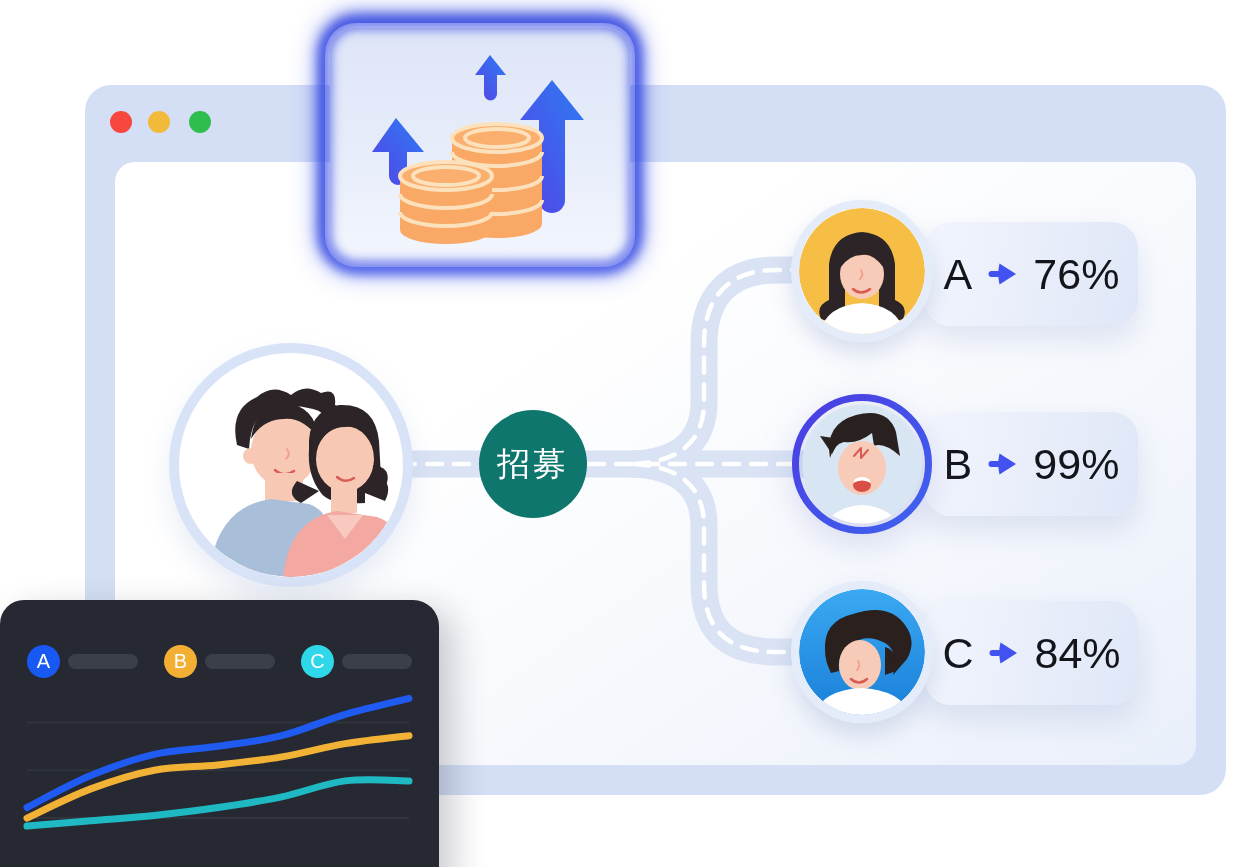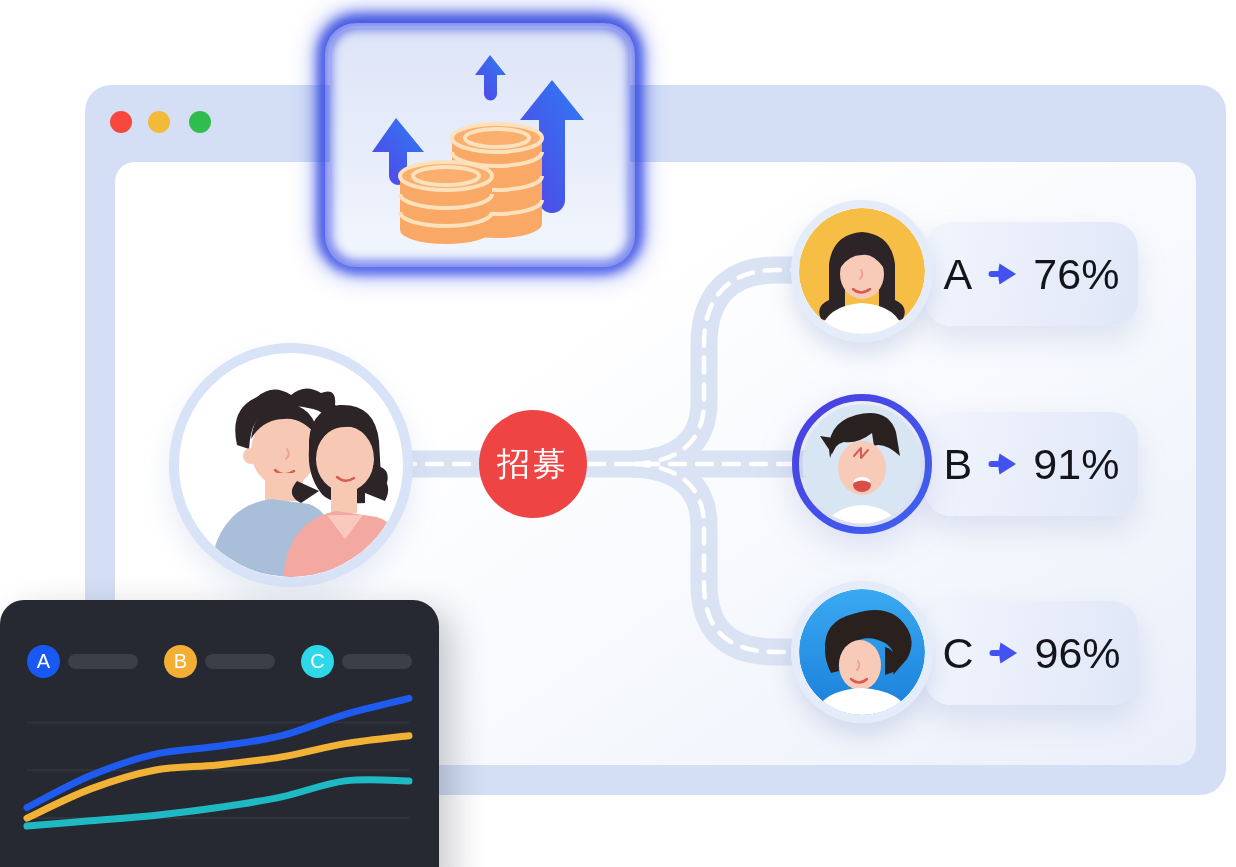--- a/index.html
+++ b/index.html
@@ -90,21 +90,21 @@
       <path d="M634,464 C676,462 704,444 704,402 L704,344 C704,298 728,270 776,270 L814,270"></path>
       <path d="M634,464 C676,466 704,484 704,526 L704,584 C704,630 728,652 776,652 L814,652"></path>
     </g>
     <g stroke="#FFFFFF" stroke-width="4.5" fill="none" stroke-linecap="round" stroke-dasharray="15 12">
       <path d="M400,464 L805,464"></path>
       <path d="M634,464 C676,462 704,444 704,402 L704,344 C704,298 728,270 776,270 L814,270"></path>
       <path d="M634,464 C676,466 704,484 704,526 L704,584 C704,630 728,652 776,652 L814,652"></path>
     </g>
   </svg>
 
-  <div class="hub" style="background: #ef4444;">
+  <div class="hub" style="background: #0f766e;">
     <span>招募</span>
   </div>
 
   <div class="couple-wrap">
     <svg width="224" height="224" viewBox="0 0 224 224">
       <defs>
           <clipPath id="clip-couple">
             <circle cx="112" cy="112" r="112"></circle>
           </clipPath>
         </defs>
@@ -137,29 +137,29 @@
         <path d="M12,1.5 L28.5,12 L12,22.5 Q9.5,12 12,1.5 Z"></path>
     </svg>
     <span class="value">76%</span>
   </div>
   <div class="pill pill-b">
     <span class="letter">B</span>
     <svg class="arrow-icon" viewBox="0 0 30 24" fill="currentColor" style="color: rgb(66, 82, 241);">
       <rect x="1" y="9" width="12" height="6" rx="3"></rect>
         <path d="M12,1.5 L28.5,12 L12,22.5 Q9.5,12 12,1.5 Z"></path>
     </svg>
-    <span class="value">91%</span>
+    <span class="value">99%</span>
   </div>
   <div class="pill pill-c">
     <span class="letter">C</span>
     <svg class="arrow-icon" viewBox="0 0 30 24" fill="currentColor" style="color: rgb(66, 82, 241);">
       <rect x="1" y="9" width="12" height="6" rx="3"></rect>
         <path d="M12,1.5 L28.5,12 L12,22.5 Q9.5,12 12,1.5 Z"></path>
     </svg>
-    <span class="value">96%</span>
+    <span class="value">84%</span>
   </div>
 
   <div class="avatar-ring avatar-a">
     <svg width="126" height="126" viewBox="0 0 126 126">
       <defs>
           <clipPath id="clip-a">
             <circle cx="63" cy="63" r="63"></circle>
           </clipPath>
         </defs>
       <g clip-path="url(#clip-a)">

